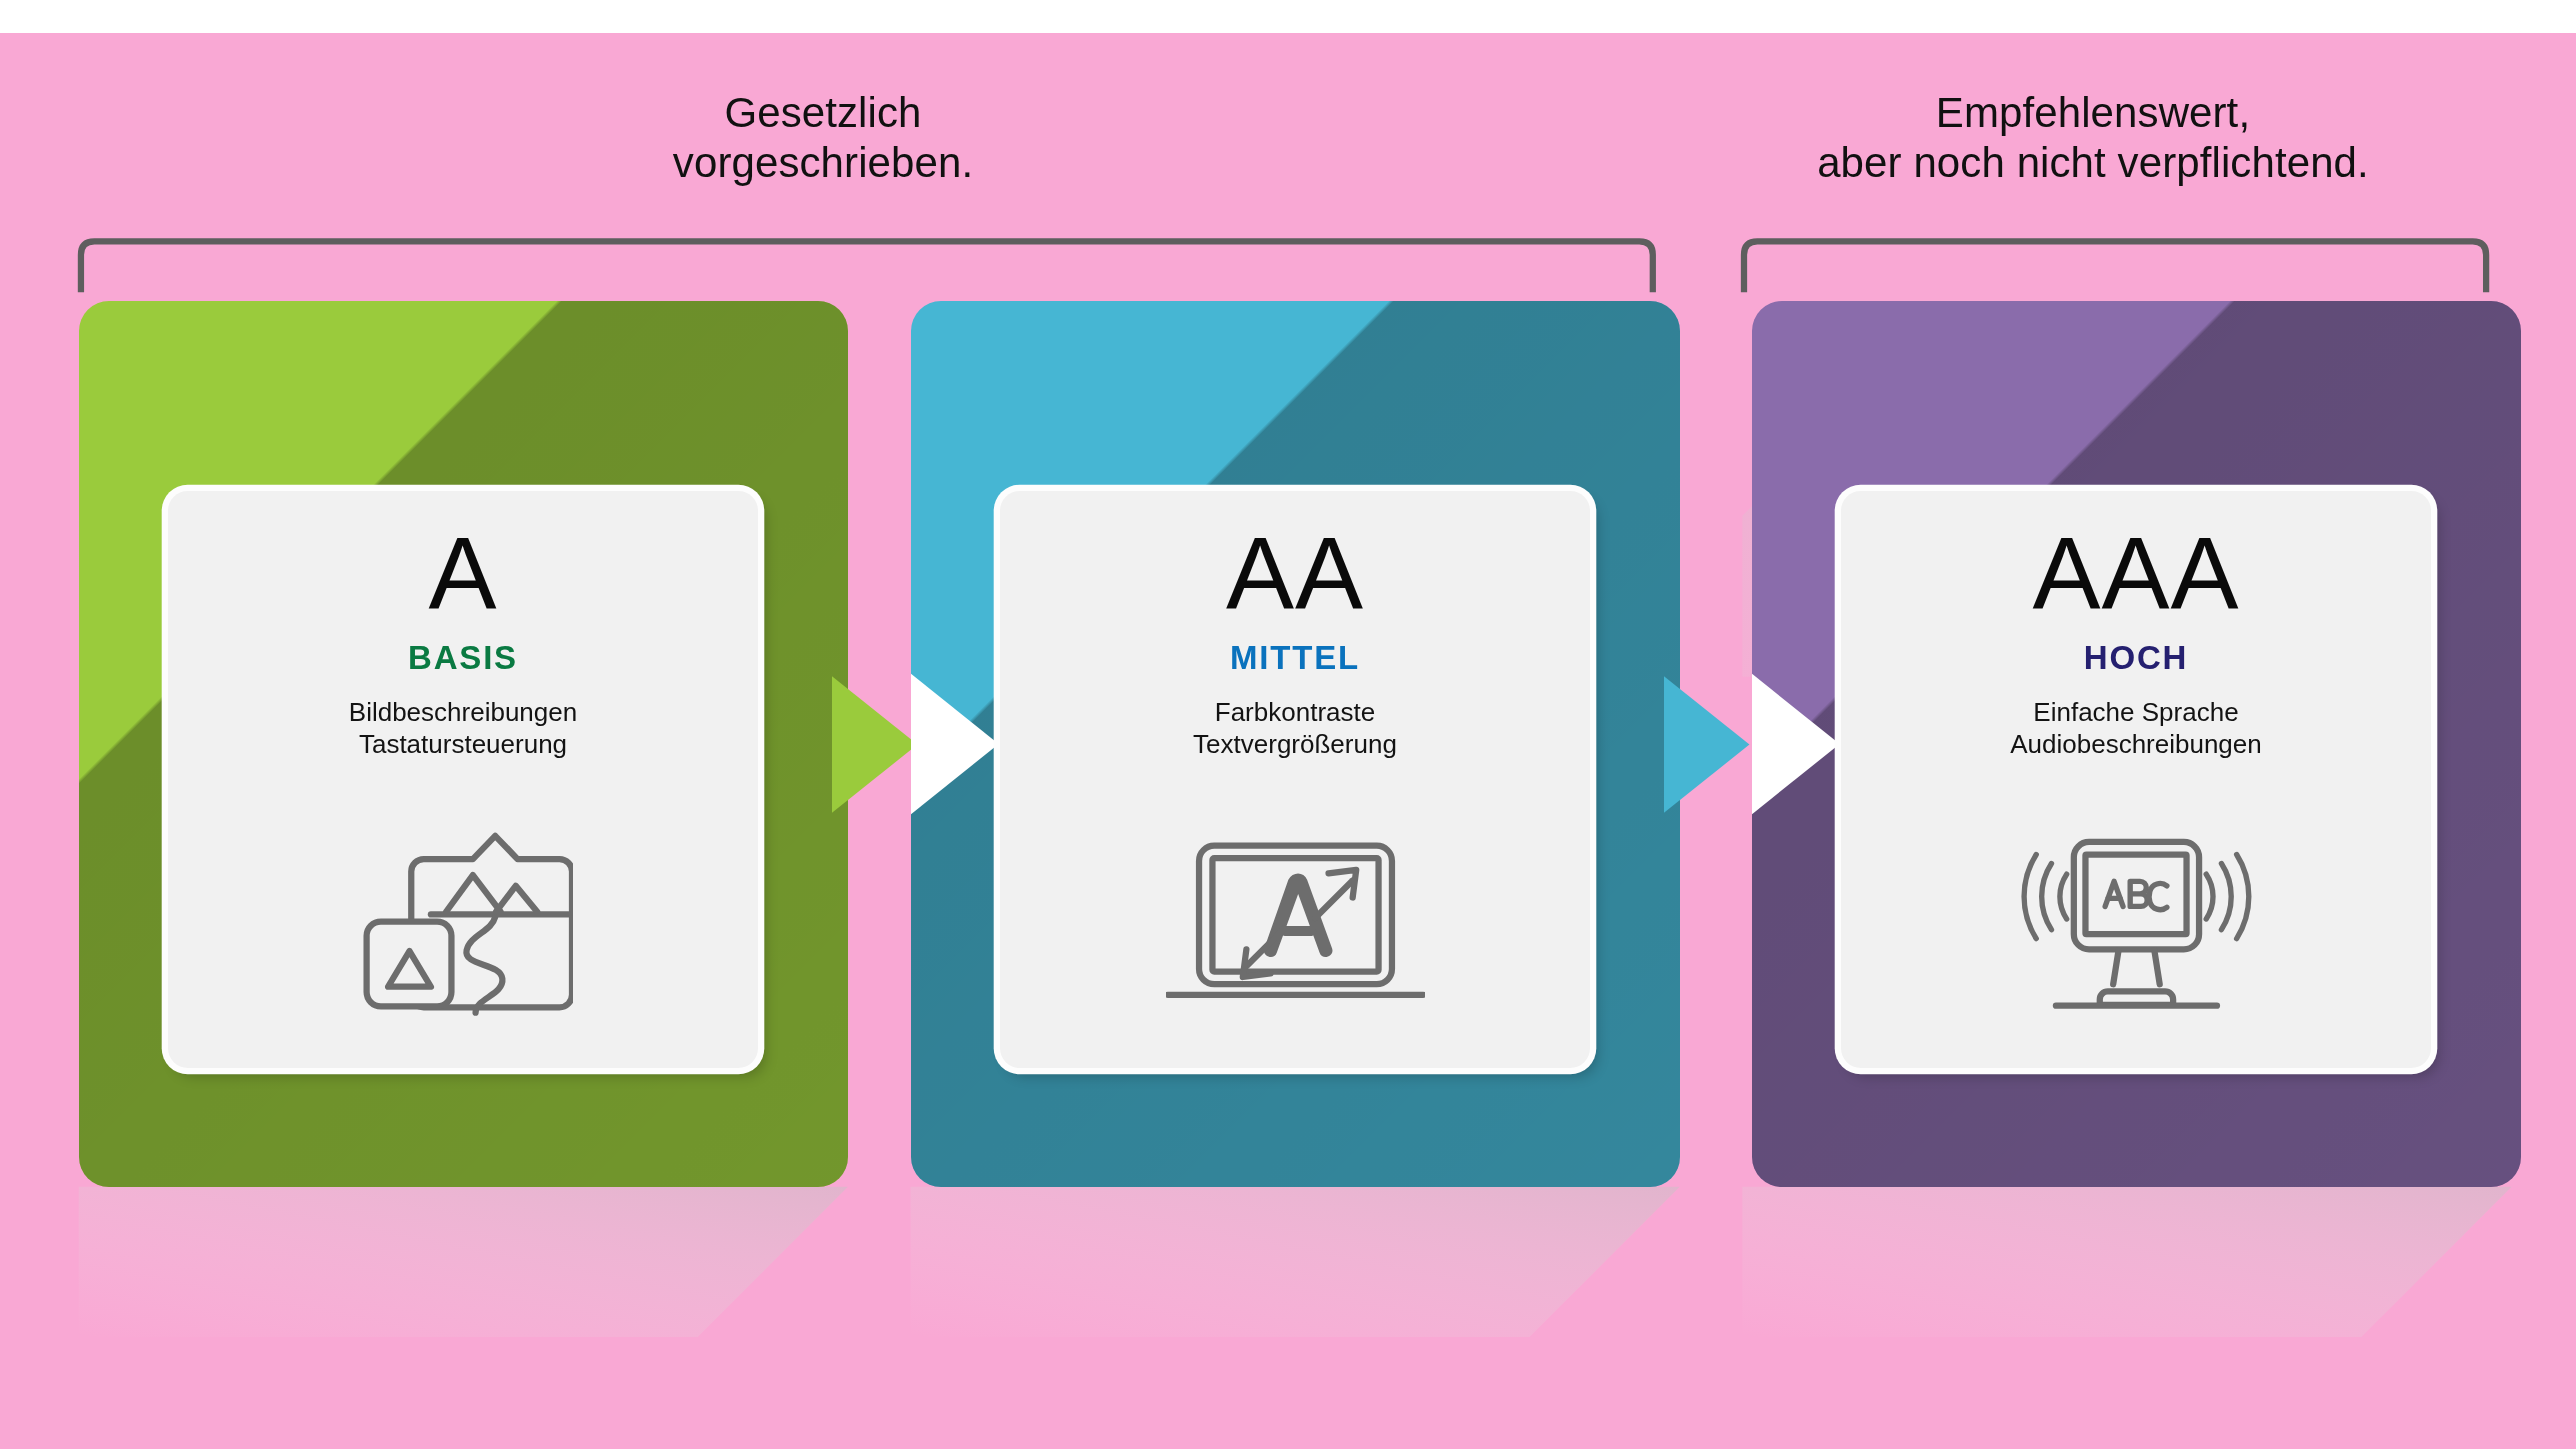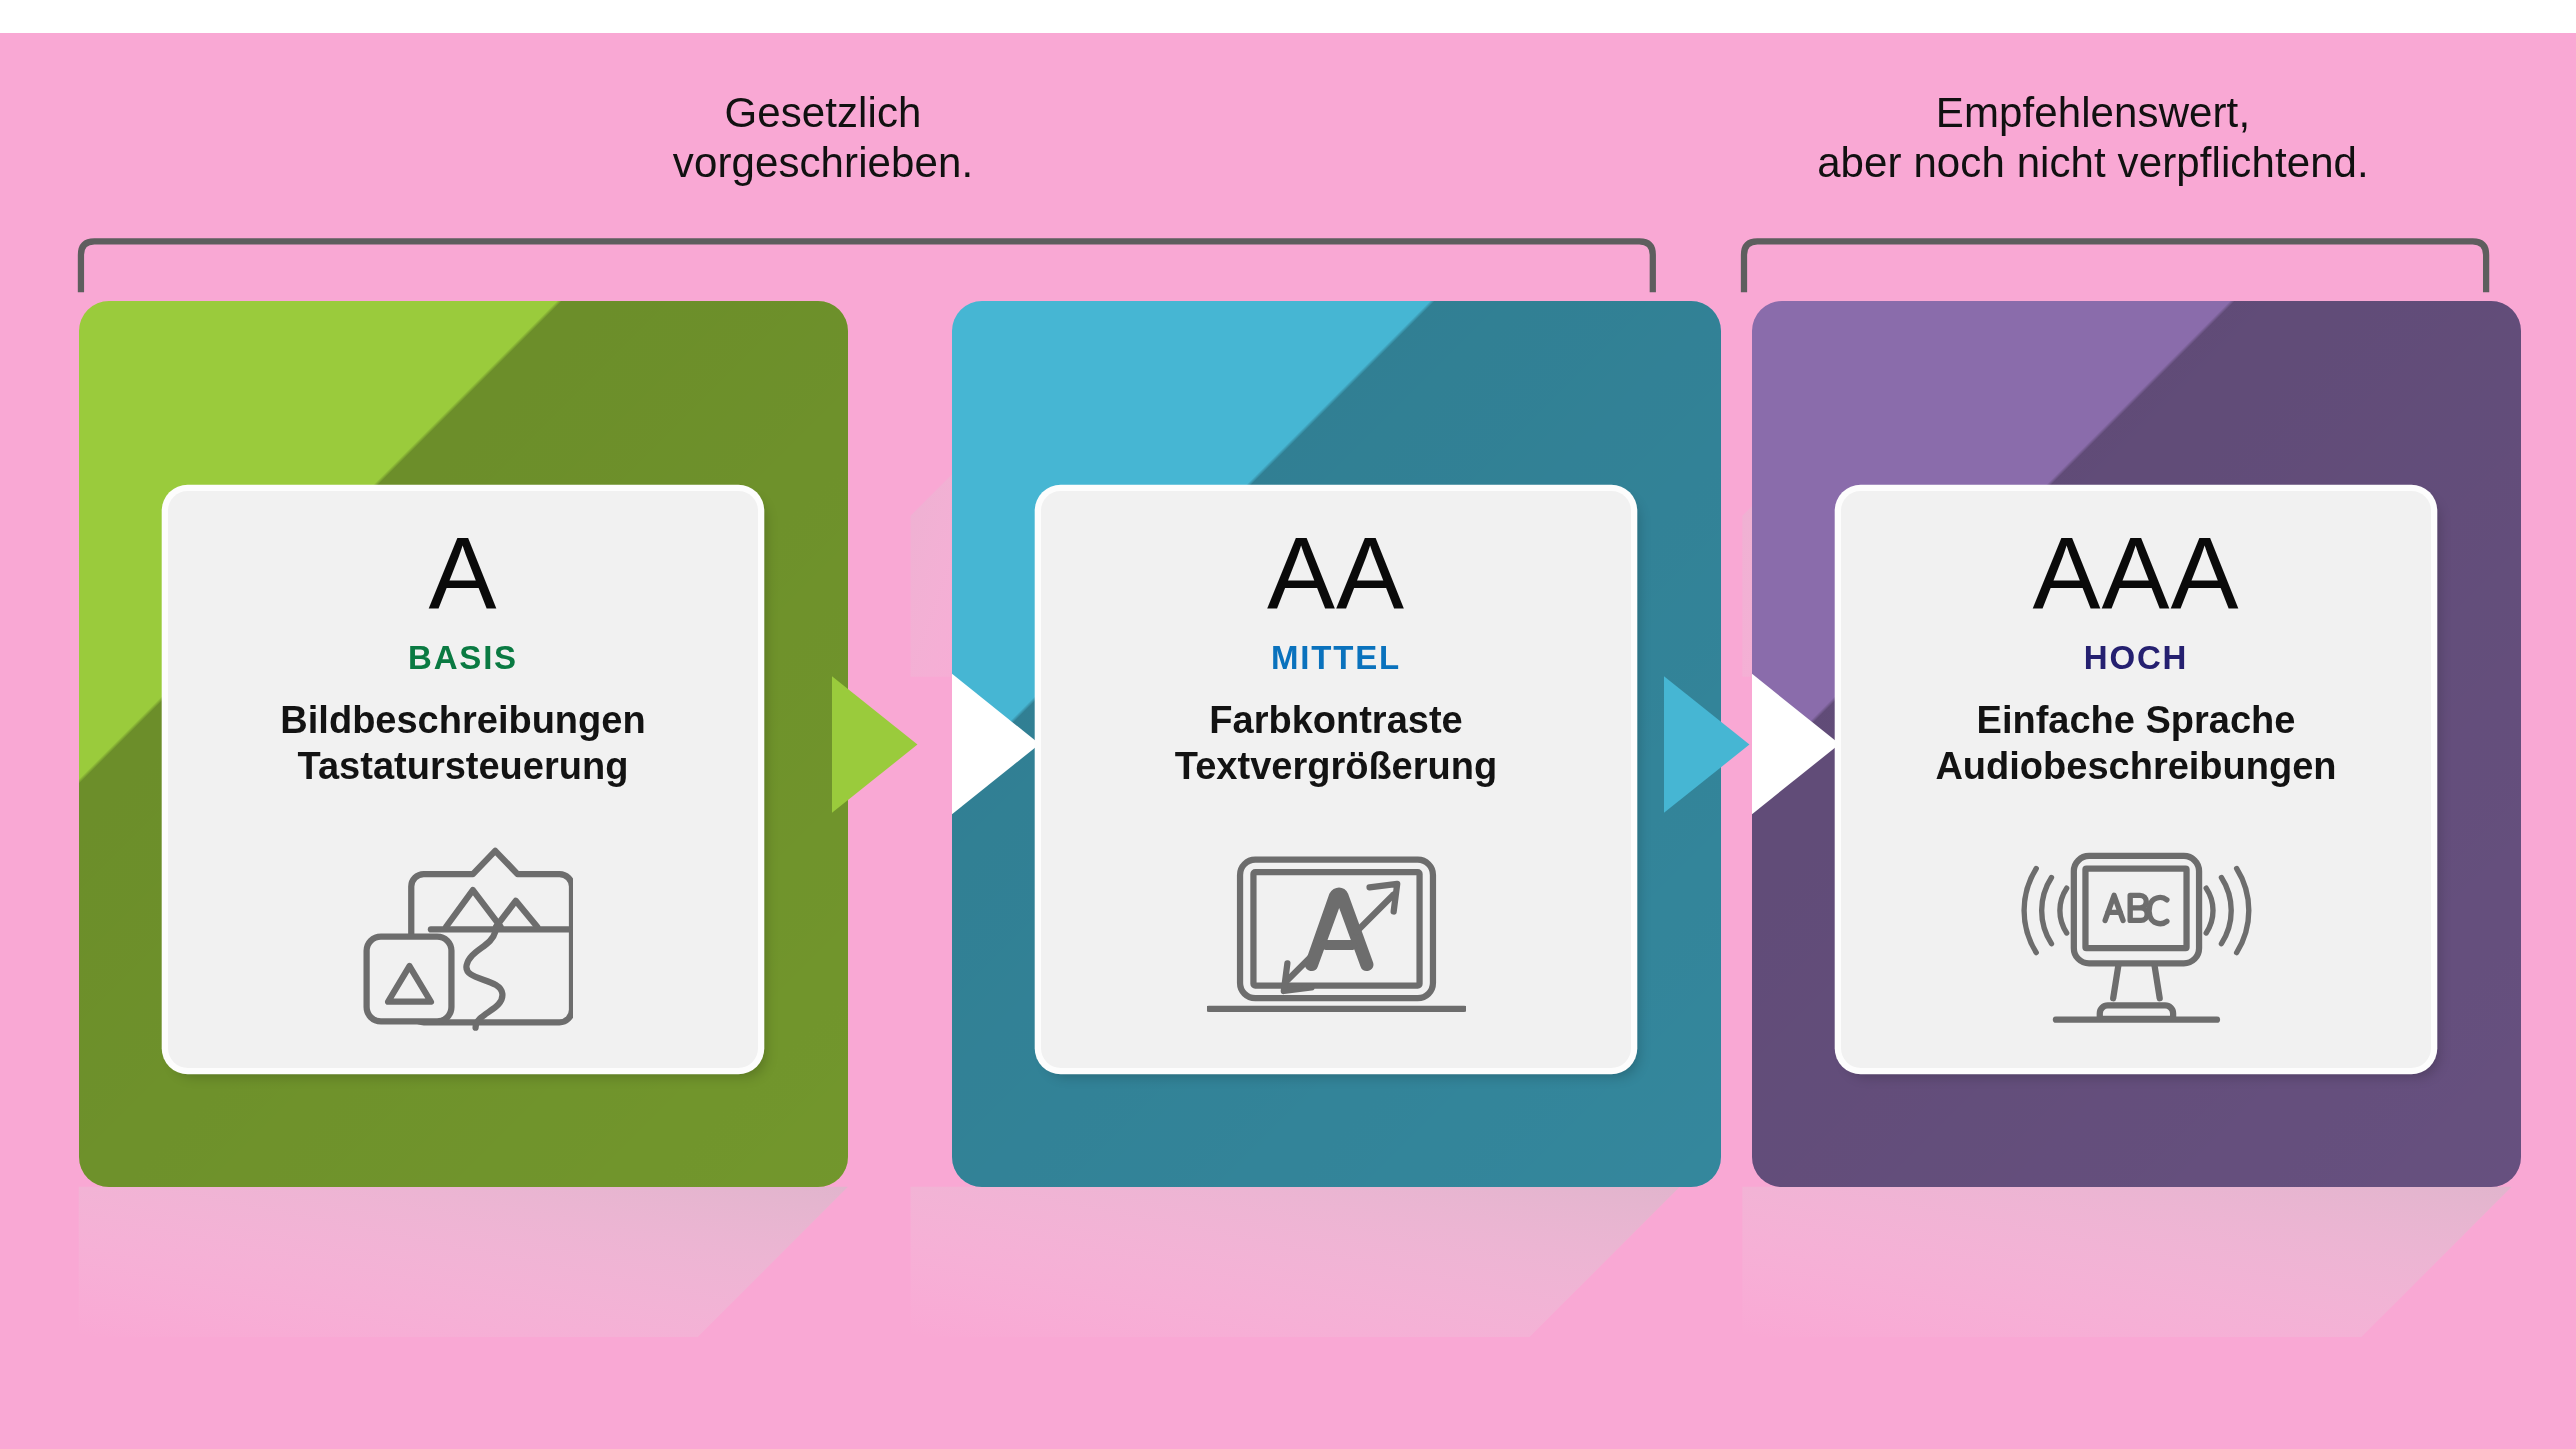--- a/index.html
+++ b/index.html
@@ -51,21 +51,21 @@
   
   .card-outer {
     position: absolute;
     top: 268px;
     width: 769px;
     height: 886px;
     border-radius: 30px;
     overflow: hidden;
   }
   #card-1 { left: 79px;  background: #9acb3c; }
-  #card-2 { left: 952px; background: #46b6d3; }
+  #card-2 { left: 911px; background: #46b6d3; }
   #card-3 { left: 1752px; background: #8a6cab; }
 
   
   .card-outer .long-shadow {
     position: absolute;
     left: -805px;
     top: -429px;
     width: 1699px;
     height: 1699px;
     background: linear-gradient(135deg, rgba(0,0,0,0) 49.85%, rgba(0,0,0,0.30) 50.0%, rgba(0,0,0,0.24) 100%);
@@ -132,25 +132,25 @@
   }
   .tile-level {
     font-size: 33px;
     line-height: 1;
     font-weight: 700;
     letter-spacing: 1.8px;
     margin-top: 16px;
   }
   .tile-features {
     margin-top: 23px;
-    font-size: 38px;
+    font-size: 26px;
     line-height: 1.22;
     color: #131313;
     text-align: center;
-    font-weight: 700;
+    font-weight: 400;
     white-space: pre-line;
   }
   .tile-icon {
     margin-top: 16px;
     display: flex;
     align-items: center;
     justify-content: center;
     flex: 1;
     width: 100%;
   }

